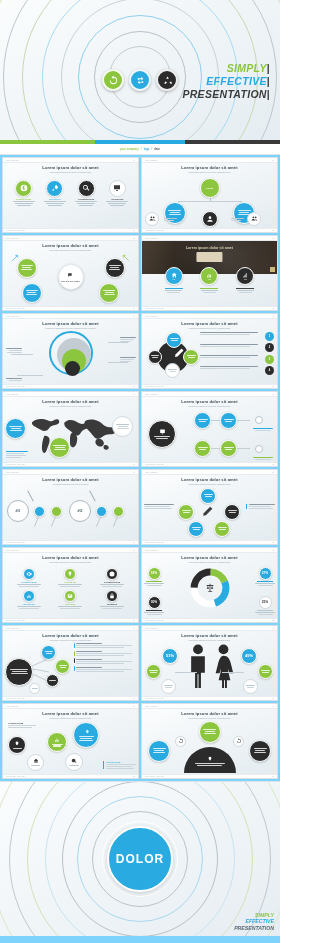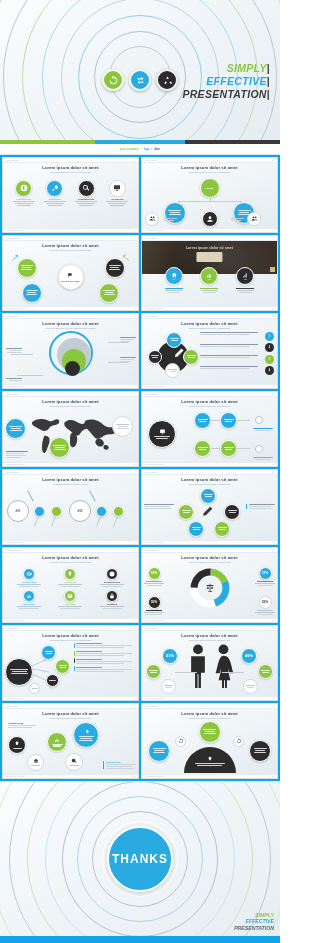--- a/index.html
+++ b/index.html
@@ -2,21 +2,21 @@
 <html><head>
 <meta charset="utf-8">
 <style>
   * { margin:0; padding:0; box-sizing:border-box; }
   body {
     width:280px; height:943px;
     background:#ffffff;
     font-family:"Liberation Sans", sans-serif;
     overflow:hidden;
   }
-  .page { width:280px; height:943px; position:relative; background:#0ea5e9; }
+  .page { width:280px; height:943px; position:relative; background:#7dd3fc; }
 
   
   .slide {
     position:relative; overflow:hidden;
     background:linear-gradient(160deg,#fdfefe 0%,#eef3f6 55%,#e3ebf0 100%);
     border:1px solid #d8e0e6;
   }
   .sl-top {
     position:absolute; top:0; left:0; right:0; height:5px;
     background:#fff; border-bottom:1px solid #e6ecf0;
@@ -1218,21 +1218,21 @@
   <div class="thanks">
     <div class="ring" style="width:76px;height:76px;border-width:1.4px;border-color:#ffffff;"></div>
     <div class="ring" style="width:96px;height:96px;border-width:1.6px;border-color:#b9c4cb;"></div>
     <div class="ring" style="width:126px;height:126px;border-width:1.6px;border-color:#a9d8ef;"></div>
     <div class="ring" style="width:156px;height:156px;border-width:1.6px;border-color:#b6c1c9;"></div>
     <div class="ring" style="width:190px;height:190px;border-width:1.6px;border-color:#c9e3f2;"></div>
     <div class="ring" style="width:226px;height:226px;border-width:1.6px;border-color:#d7e0b8;"></div>
     <div class="ring" style="width:262px;height:262px;border-width:1.6px;border-color:#bfc9d0;"></div>
     <div class="ring" style="width:300px;height:300px;border-width:1.6px;border-color:#dde6c4;"></div>
     <div class="thanks-circle">
-      <span>THANKS</span>
+      <span>DOLOR</span>
     </div>
     <div class="thanks-title">
       <div class="l1">SIMPLY</div>
       <div class="l2">EFFECTIVE</div>
       <div class="l3">PRESENTATION</div>
     </div>
   </div>
 
 </div>
 

